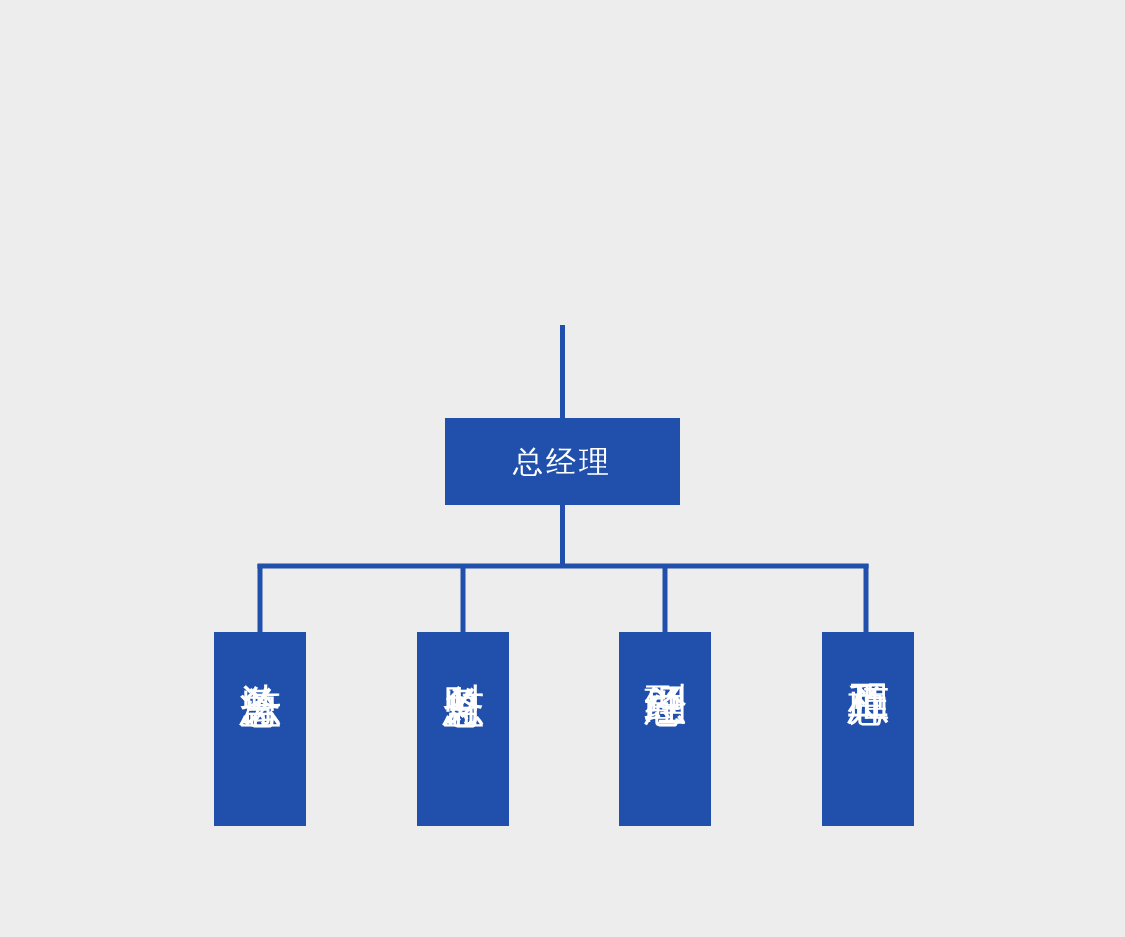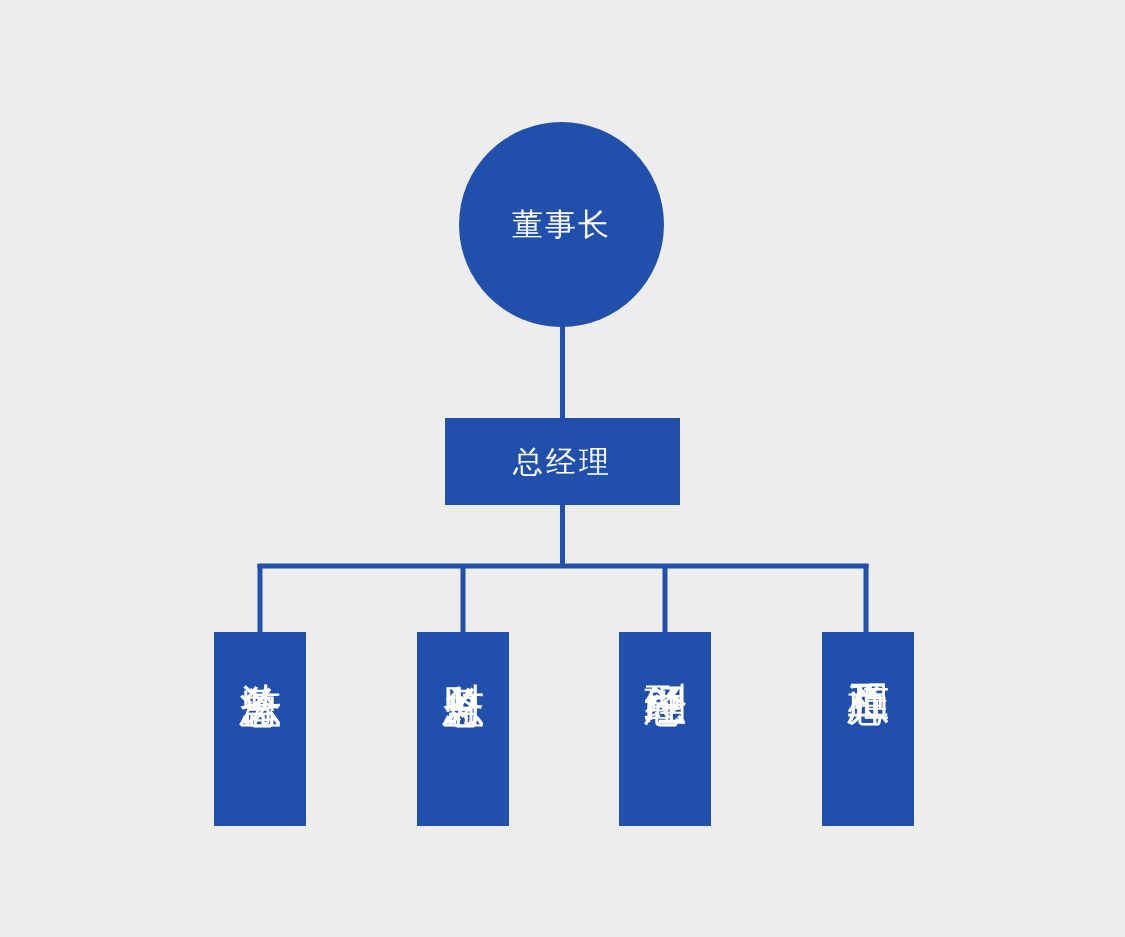--- a/index.html
+++ b/index.html
@@ -96,23 +96,20 @@
     <line x1="562.5" y1="504" x2="562.5" y2="566" stroke="#2150ac" stroke-width="5"></line>
 
     <line x1="257.5" y1="566" x2="868.5" y2="566" stroke="#2150ac" stroke-width="5"></line>
 
     <line x1="260" y1="564" x2="260" y2="633" stroke="#2150ac" stroke-width="5"></line>
     <line x1="463" y1="564" x2="463" y2="633" stroke="#2150ac" stroke-width="5"></line>
     <line x1="665" y1="564" x2="665" y2="633" stroke="#2150ac" stroke-width="5"></line>
     <line x1="866" y1="564" x2="866" y2="633" stroke="#2150ac" stroke-width="5"></line>
   </svg>
 
-  <div class="node node-chairman">
-    <span class="node-label">董事长</span>
-  </div>
 
   <div class="node node-gm">
     <span class="node-label">总经理</span>
   </div>
 
   <div class="node node-dept dept-0">
     <span class="node-label">法务总监</span>
   </div>
 
   <div class="node node-dept dept-1">

